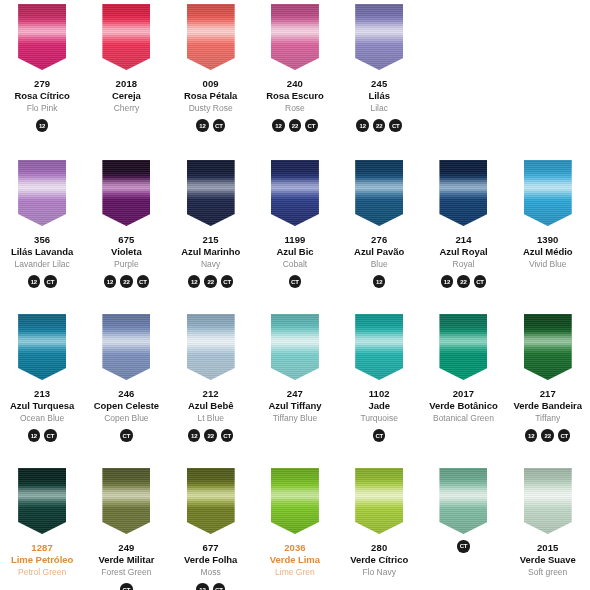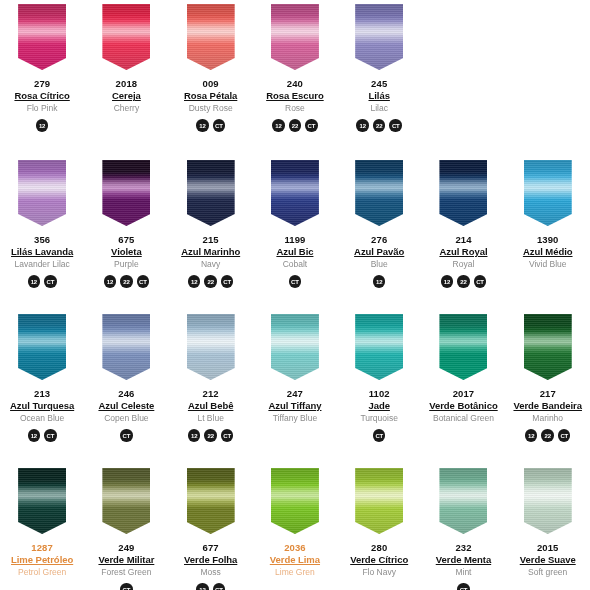--- a/index.html
+++ b/index.html
@@ -81,21 +81,20 @@
     color:#111111;
     letter-spacing:0.1px;
   }
   .name-pt{
     font-size:9.5px;
     font-weight:bold;
     color:#111111;
     margin-top:1px;
     letter-spacing:-0.05px;
     white-space:nowrap;
-    text-decoration:underline;
   }
   .name-en{
     font-size:8.5px;
     font-weight:normal;
     color:#8c8c8c;
     margin-top:2px;
     white-space:nowrap;
   }
   .cell.highlight .code,
   .cell.highlight .name-pt{color:#e08a3c;}
@@ -336,21 +335,21 @@
         </div>
       </div>
       <div class="cell">
         <div class="swatch">
           <div class="base" style="background: linear-gradient(rgb(113, 134, 184) 0%, rgb(113, 134, 184) 18%, rgb(171, 188, 216) 42%, rgb(123, 144, 189) 62%, rgb(127, 147, 191) 100%);"></div>
           <div class="sheen"></div>
           <div class="weave"></div>
         </div>
         <div class="info">
           <div class="code">246</div>
-          <div class="name-pt">Azul Celeste</div>
+          <div class="name-pt">Copen Celeste</div>
           <div class="name-en">Copen Blue</div>
         </div>
         <div class="badges">
           <div class="badge">CT</div>
         </div>
       </div>
       <div class="cell">
         <div class="swatch">
           <div class="base" style="background: linear-gradient(rgb(155, 187, 210) 0%, rgb(155, 187, 210) 18%, rgb(219, 232, 240) 42%, rgb(169, 195, 214) 62%, rgb(188, 210, 224) 100%);"></div>
           <div class="sheen"></div>
@@ -410,21 +409,21 @@
       </div>
       <div class="cell">
         <div class="swatch">
           <div class="base" style="background: linear-gradient(rgb(13, 79, 30) 0%, rgb(13, 79, 30) 18%, rgb(42, 138, 59) 42%, rgb(25, 111, 44) 62%, rgb(20, 104, 42) 100%);"></div>
           <div class="sheen"></div>
           <div class="weave"></div>
         </div>
         <div class="info">
           <div class="code">217</div>
           <div class="name-pt">Verde Bandeira</div>
-          <div class="name-en">Marinho</div>
+          <div class="name-en">Tiffany</div>
         </div>
         <div class="badges">
           <div class="badge">12</div>
           <div class="badge">22</div>
           <div class="badge">CT</div>
         </div>
       </div>
     </div>
     <div class="row row-3">
       <div class="cell highlight">
@@ -495,25 +494,20 @@
           <div class="name-pt">Verde Cítrico</div>
           <div class="name-en">Flo Navy</div>
         </div>
         <div class="badges"></div>
       </div>
       <div class="cell">
         <div class="swatch">
           <div class="base" style="background: linear-gradient(rgb(116, 183, 155) 0%, rgb(116, 183, 155) 18%, rgb(198, 226, 212) 42%, rgb(127, 189, 163) 62%, rgb(134, 192, 167) 100%);"></div>
           <div class="sheen"></div>
           <div class="weave"></div>
-        </div>
-        <div class="info">
-          <div class="code">232</div>
-          <div class="name-pt">Verde Menta</div>
-          <div class="name-en">Mint</div>
         </div>
         <div class="badges">
           <div class="badge">CT</div>
         </div>
       </div>
       <div class="cell">
         <div class="swatch">
           <div class="base" style="background: linear-gradient(rgb(186, 212, 193) 0%, rgb(186, 212, 193) 18%, rgb(228, 240, 231) 42%, rgb(194, 217, 200) 62%, rgb(198, 220, 204) 100%);"></div>
           <div class="sheen"></div>
           <div class="weave"></div>

